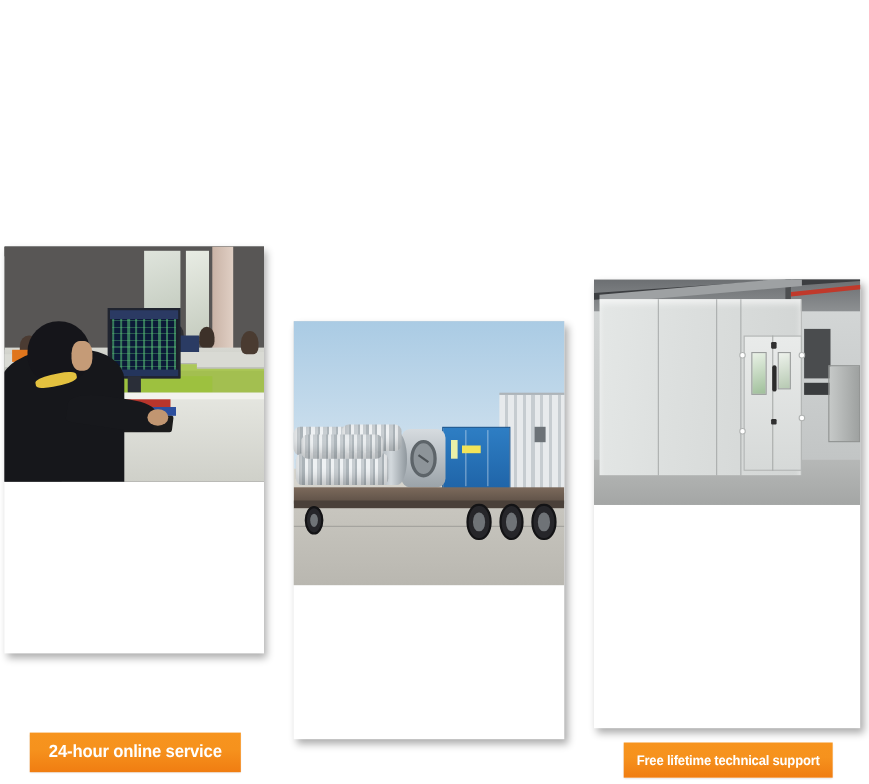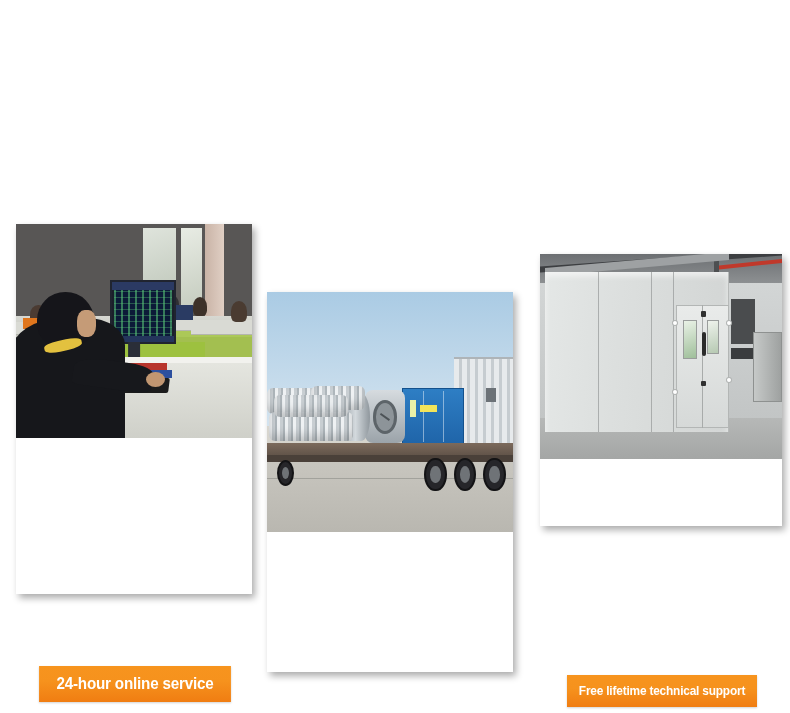--- a/index.html
+++ b/index.html
@@ -110,30 +110,30 @@
     color: #ffffff;
     font-weight: bold;
     white-space: nowrap;
     box-shadow: 0 1px 2px rgba(0,0,0,0.18);
     letter-spacing: -0.2px;
     transform: scaleX(0.95);
     transform-origin: center;
   }
 
   
-  #card-1 { left: 16px;  top: 224px; width: 236px; height: 370px; }
+  #card-1 { left: 4px;  top: 224px; width: 236px; height: 370px; }
   #card-1 .card-photo { height: 214px; }
   #card-1 .badge     { left: 18px; top: 228px; width: 202px; height: 36px; font-size: 16px; }
 
   
   #card-2 { left: 267px; top: 292px; width: 246px; height: 380px; }
   #card-2 .card-photo { height: 240px; }
 
   
-  #card-3 { left: 540px; top: 254px; width: 242px; height: 272px; }
+  #card-3 { left: 540px; top: 254px; width: 242px; height: 408px; }
   #card-3 .card-photo { height: 205px; }
   #card-3 .badge     { left: 22px; top: 216px; width: 200px; height: 32px; font-size: 12.5px; }
 
   
   .ph1 { position:absolute; inset:0; background:#6f6f6f; }
   .ph1 .wall      { position:absolute; left:0; top:0; width:100%; height:44%; background:#585655; }
   .ph1 .win-a     { position:absolute; left:54%; top:2%; width:14%; height:40%;
                     background:linear-gradient(160deg,#dfe4dc,#b9c2b4); }
   .ph1 .win-b     { position:absolute; left:70%; top:2%; width:9%;  height:38%;
                     background:linear-gradient(160deg,#e8ece4,#c4cbbe); }

